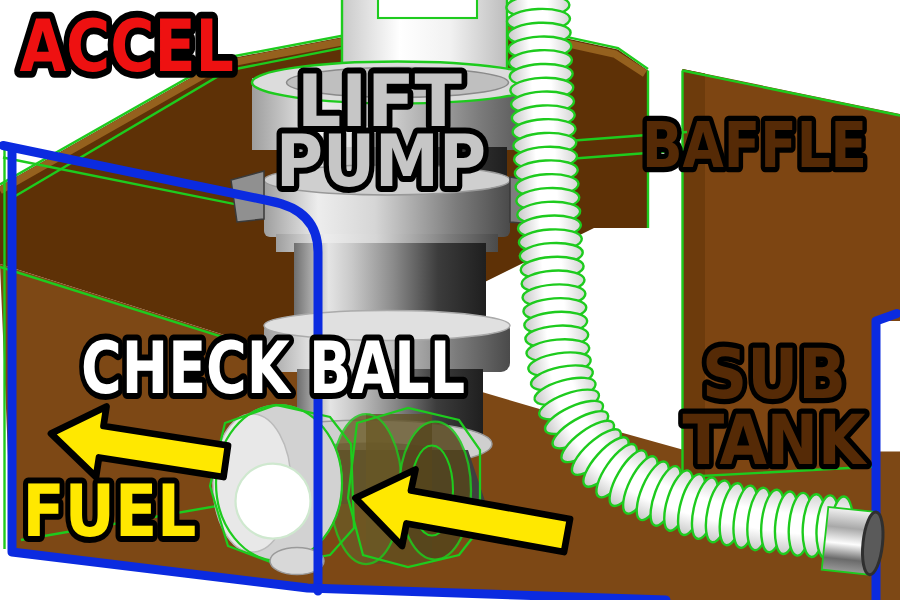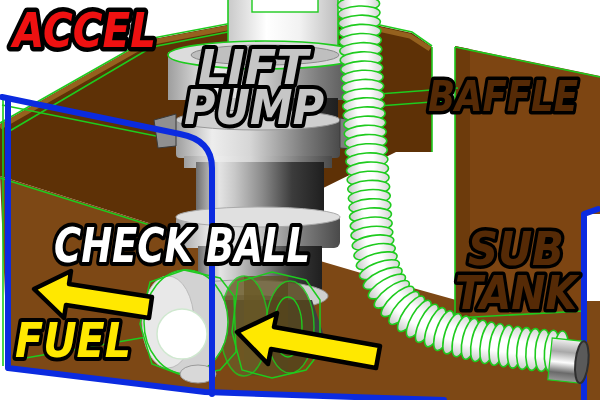--- a/index.html
+++ b/index.html
@@ -1,16 +1,16 @@
 <!DOCTYPE html>
 <html><head>
 <meta charset="utf-8">
 <style>
   html,body{margin:0;padding:0;background:#fff;}
-  .stage{position:relative;width:600px;height:400px;overflow:hidden;background:#fff;font-style:italic;}
+  .stage{position:relative;width:600px;height:400px;overflow:hidden;background:#fff;}
   svg{display:block;}
   text{font-family:"DejaVu Sans","Liberation Sans",sans-serif;font-weight:bold;
        paint-order:stroke;stroke:#000;stroke-linejoin:round;}
 </style>
 </head>
 <body>
 
 <div class="stage">
 <svg width="600" height="400" viewBox="0 0 600 400">
   <defs>

